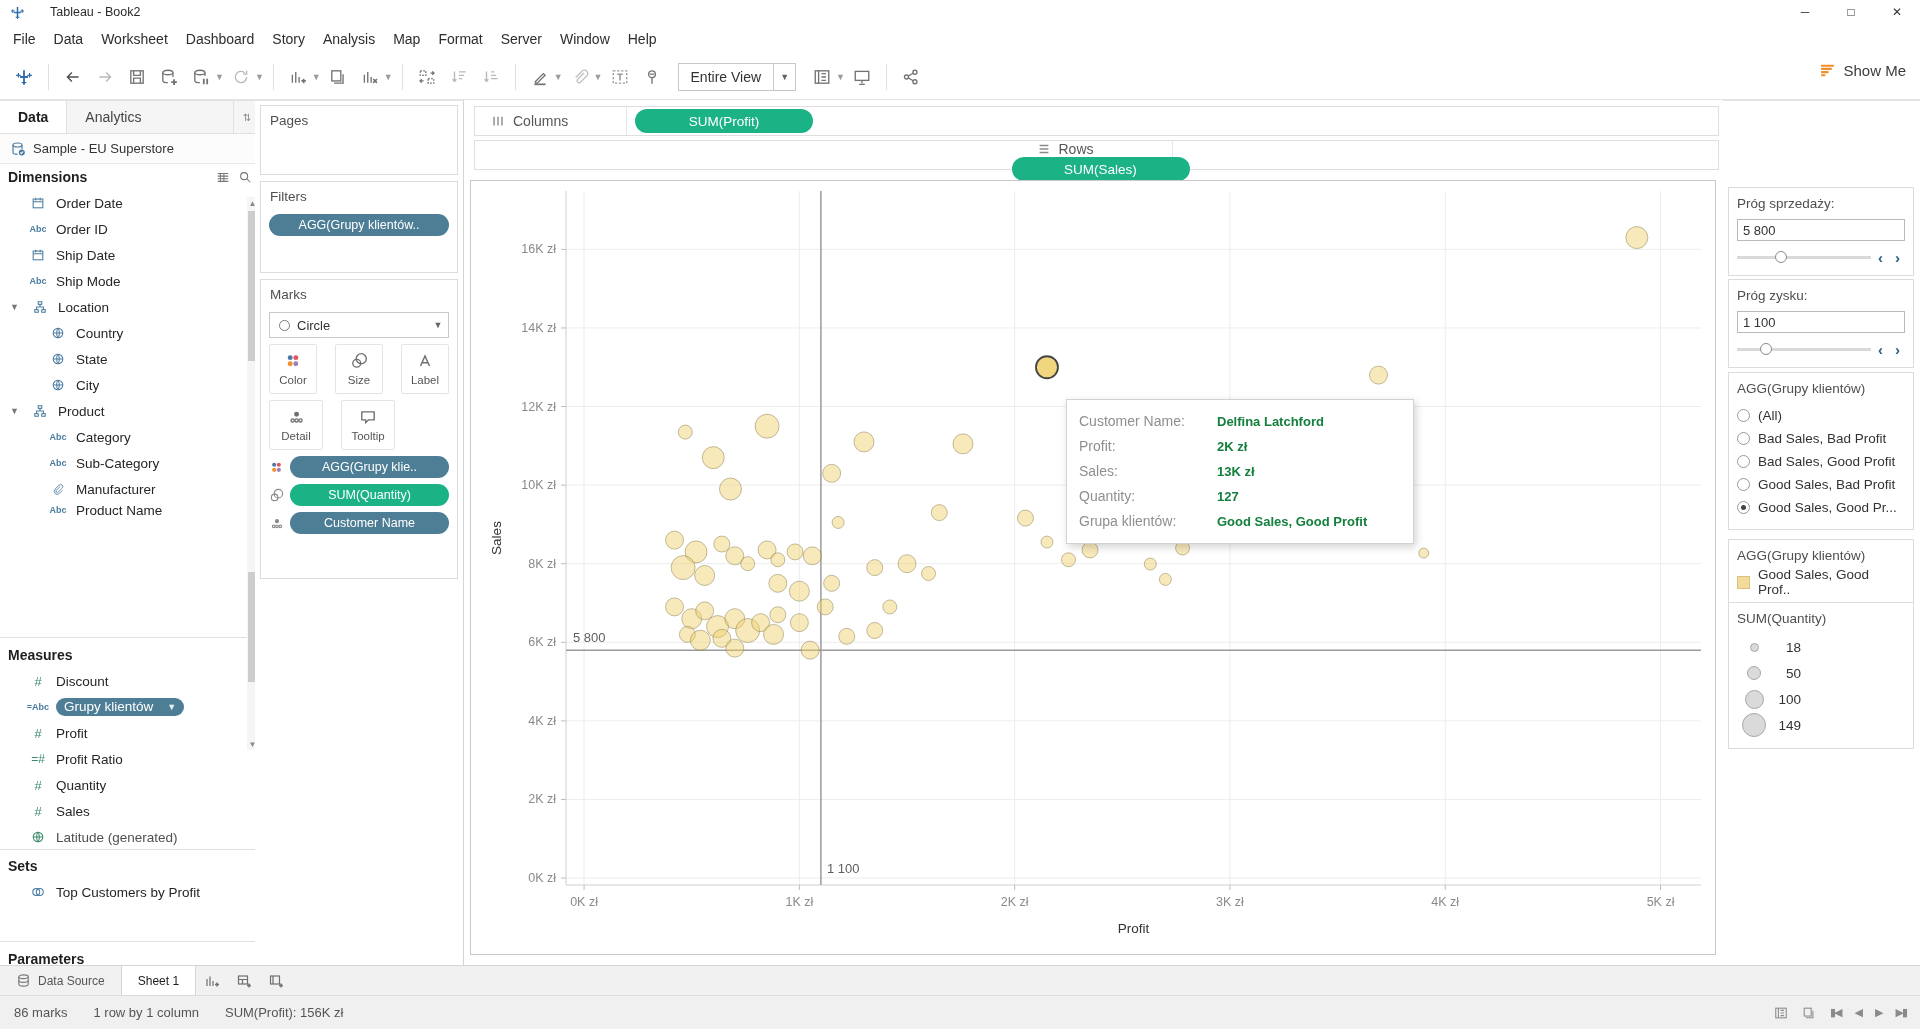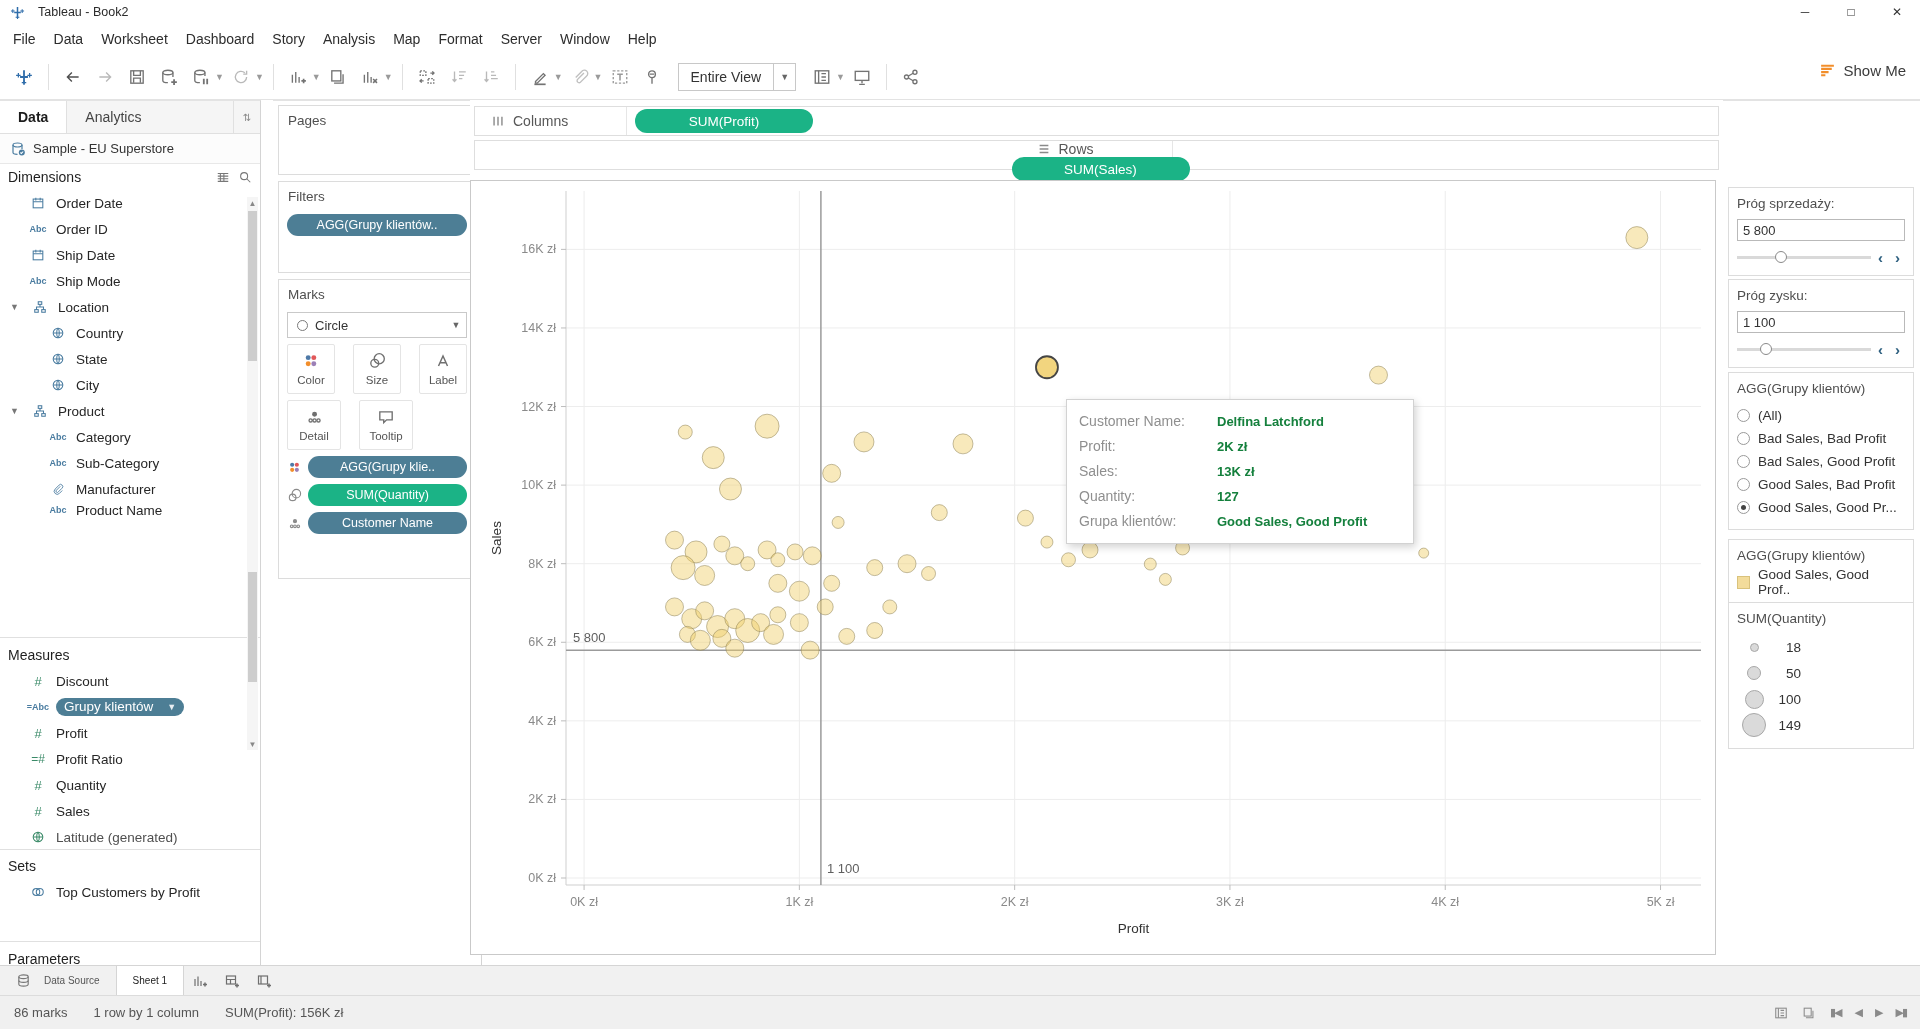--- a/index.html
+++ b/index.html
@@ -3,21 +3,21 @@
 <meta charset="utf-8">
 <style>
   * { margin:0; padding:0; box-sizing:border-box; }
   html,body { width:1920px; height:1029px; overflow:hidden; background:#fff;
               font-family:"Liberation Sans", sans-serif; color:#2b2b2b; }
   .abs { position:absolute; }
   .flex { display:flex; align-items:center; }
 
   
   #titlebar { top:0; left:0; width:1920px; height:24px; background:#fff; }
-  #titlebar .title { font-size:12.5px; color:#2b2b2b; margin-left:8px; }
+  #titlebar .title { font-size:12.5px; color:#2b2b2b; margin-left:20px; }
   .winbtn { width:46px; height:24px; display:flex; align-items:center; justify-content:center;
             font-size:12px; color:#333; }
   #menubar { top:24px; left:0; width:1920px; height:30px; background:#fff; }
   .menu-item { padding:0 9px; font-size:14px; color:#2d2d2d; line-height:30px; cursor:default; }
   #toolbar { top:54px; left:0; width:1920px; height:46px; background:#fff; border-bottom:1px solid #e3e3e3; }
   .tb-icon { width:28px; height:28px; display:flex; align-items:center; justify-content:center; margin:0 2px; }
   .tb-sep { width:1px; height:26px; background:#e0e0e0; margin:0 8px; }
   .tb-caret { font-size:9px; color:#9a9a9a; margin:0 1px 0 -2px; }
   #fit-dropdown { border:1px solid #c8c8c8; height:28px; display:flex; align-items:center; margin:0 10px; }
   #fit-dropdown .val { padding:0 12px; font-size:14px; color:#333; }
@@ -26,41 +26,41 @@
   #show-me { right:14px; top:62px; display:flex; align-items:center; gap:6px; font-size:15px; color:#3b3b3b; }
 
   
   #leftpane { top:100px; left:0; width:261px; height:865px; background:#fff; border-right:1px solid #d4d4d4; border-top:1px solid #e3e3e3;}
   .pane-tabs { height:33px; display:flex; border-bottom:1px solid #e0e0e0; }
   .pane-tab { padding:0 18px; line-height:32px; font-size:14px; color:#444; background:#f5f5f5; border-right:1px solid #e0e0e0; }
   .pane-tab.active { background:#fff; font-weight:bold; color:#1c1c1c; }
   .ds-row { height:30px; display:flex; align-items:center; gap:7px; padding-left:10px;
             font-size:13px; color:#333; border-bottom:1px solid #e8e8e8; background:#fcfcfc; }
   .sec-header { height:26px; display:flex; align-items:center; padding:0 8px; font-size:14px;
-                font-weight:normal; color:#1f1f1f; }
+                font-weight:bold; color:#1f1f1f; }
   .sec-header .hdr-icons { margin-left:auto; display:flex; gap:8px; color:#777; }
   .field-row { height:26px; display:flex; align-items:center; gap:6px; padding-left:26px;
                font-size:13.5px; color:#262626; }
   .field-row.child { padding-left:46px; }
   .field-row .exp { width:12px; margin-left:-16px; font-size:9px; color:#777; }
   .field-row.clipped { height:16px; overflow:hidden; }
   .ficon { width:24px; display:flex; justify-content:center; font-size:12px; flex:0 0 24px; }
   .ficon.blue { color:#4a7ca0; } .ficon.green { color:#3a8a68; }
   .ficon .abc-t { font-size:9px; font-weight:bold; letter-spacing:0; }
   .sel-pill { background:#4d7e95; color:#fff; border-radius:10px; padding:1px 8px 2px 8px;
               display:flex; align-items:center; gap:14px; font-size:13.5px; }
   .sel-pill .caret { font-size:9px; color:#e8eef2; }
   .divider { border-top:1px solid #e0e0e0; }
   .scrollbar { position:absolute; width:11px; background:#f5f5f5; }
   .scroll-thumb { position:absolute; left:1px; width:9px; background:#cdcdcd; }
   .scroll-arrow { position:absolute; left:0; width:11px; height:12px; font-size:8px; color:#888;
                   display:flex; align-items:center; justify-content:center; }
 
   
-  #cardscol { top:100px; left:273px; width:209px; height:865px; background:#fff; border-right:1px solid #d4d4d4; border-top:1px solid #e3e3e3; }
+  #cardscol { top:100px; left:255px; width:209px; height:865px; background:#fff; border-right:1px solid #d4d4d4; border-top:1px solid #e3e3e3; }
   .card { position:absolute; left:5px; width:198px; border:1px solid #dcdcdc; background:#fff; }
   .card-label { font-size:13.5px; color:#4f4f4f; padding:7px 0 0 9px; }
   .pill { border-radius:11px; color:#fff; font-size:12.5px; height:22px; display:flex;
           align-items:center; justify-content:center; }
   .pill.blue { background:#4d7e95; } .pill.green { background:#1bb386; }
   .mark-dd { margin:10px 8px 6px 8px; border:1px solid #c9c9c9; height:26px; display:flex; align-items:center; }
   .mark-dd .mt { flex:1; padding-left:9px; font-size:13px; color:#333; display:flex; align-items:center; gap:7px;}
   .mark-dd .dd-caret { width:20px; font-size:9px; color:#666; text-align:center; }
   .mbtn-row { display:flex; gap:18px; padding:0 8px; margin-top:6px; }
   .mbtn { flex:1; height:50px; border:1px solid #e4e4e4; border-radius:2px; display:flex;
@@ -105,21 +105,21 @@
   .legend-row { display:flex; align-items:center; gap:8px; height:22px; font-size:13.5px; color:#333; }
   .legend-swatch { width:13px; height:13px; background:#f3dc9b; border:1px solid #d9c27c; }
   .size-row { display:flex; align-items:center; height:26px; font-size:13.5px; color:#333; }
   .size-circle-col { width:34px; display:flex; justify-content:center; }
   .size-circle { border-radius:50%; background:#dadada; border:1px solid #a8a8a8; }
   .size-num { width:30px; text-align:right; }
 
   
   #tabsbar { top:965px; left:0; width:1920px; height:30px; background:#f1f1f1; border-top:1px solid #d5d5d5;
              display:flex; align-items:stretch; }
-  .sheet-tab { display:flex; align-items:center; gap:13px; padding:0 16px; font-size:10px; color:#555; }
+  .sheet-tab { display:flex; align-items:center; gap:7px; padding:0 16px; font-size:12px; color:#555; }
   .sheet-tab.active { background:#fff; color:#1c1c1c; border-right:1px solid #d5d5d5; border-left:1px solid #d5d5d5; }
   .tab-icon-btn { width:32px; display:flex; align-items:center; justify-content:center; color:#6f6f6f; }
   #statusbar { top:995px; left:0; width:1920px; height:34px; background:#f0f0f0; border-top:1px solid #dcdcdc;
                display:flex; align-items:center; font-size:13px; color:#555; }
   #statusbar .st { margin-left:14px; }
   #statusbar .right-icons { margin-left:auto; display:flex; gap:14px; margin-right:14px; color:#8a8a8a; font-size:11px; }
 
   svg { display:block; }
 </style>
 </head>

